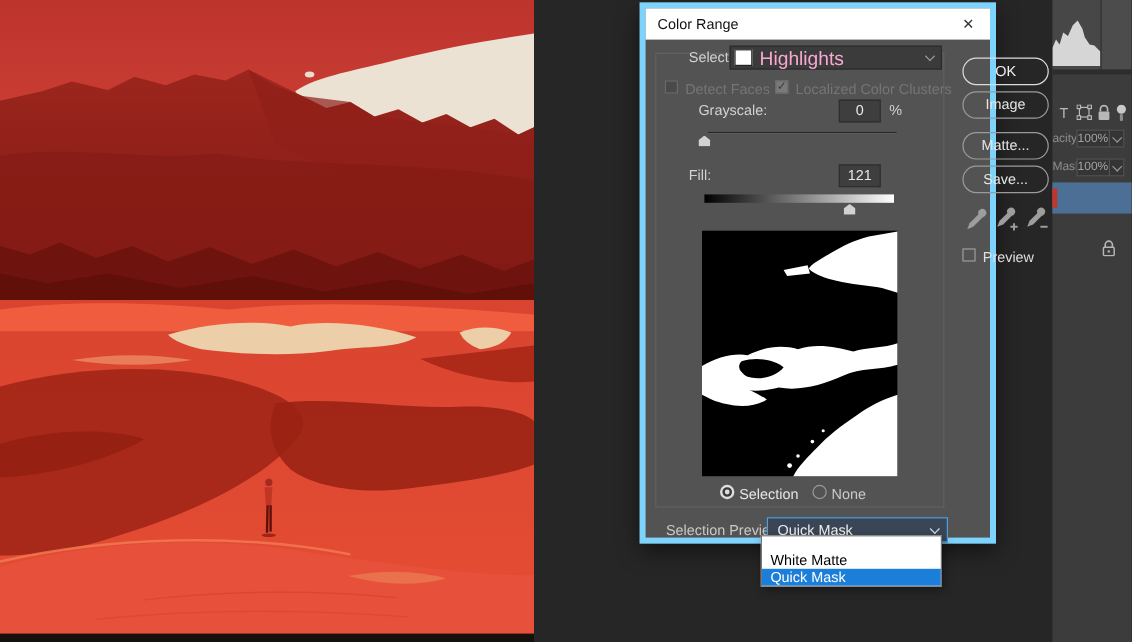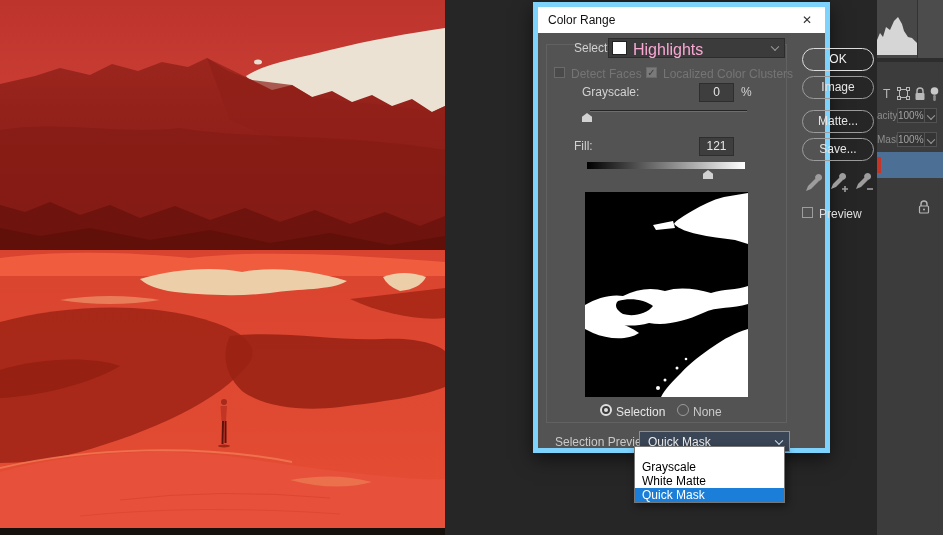--- a/index.html
+++ b/index.html
@@ -276,18 +276,17 @@
       <path d="M10 4 C11 1 14 0 16 2 C18 4 17 7 14 8 L11 7 Z" fill="#9d9d9d"></path>
       <path d="M13 17 h6" stroke="#9d9d9d" stroke-width="1.6"></path>
     </svg>
 
     <span class="cb lite" style="left:264px; top:200px"></span>
     <span class="lbl" style="left:281px; top:200px; color:#dedede">Preview</span>
   </div>
 
   <div class="droplist">
     <div class="dl-spacer"></div>
-    <div class="dl-item">Grayscale</div>
     <div class="dl-item">White Matte</div>
     <div class="dl-item hl" id="hl-option" style="background: rgb(27, 127, 217);">Quick Mask</div>
   </div>
 
 </div>
 
 </body></html>

